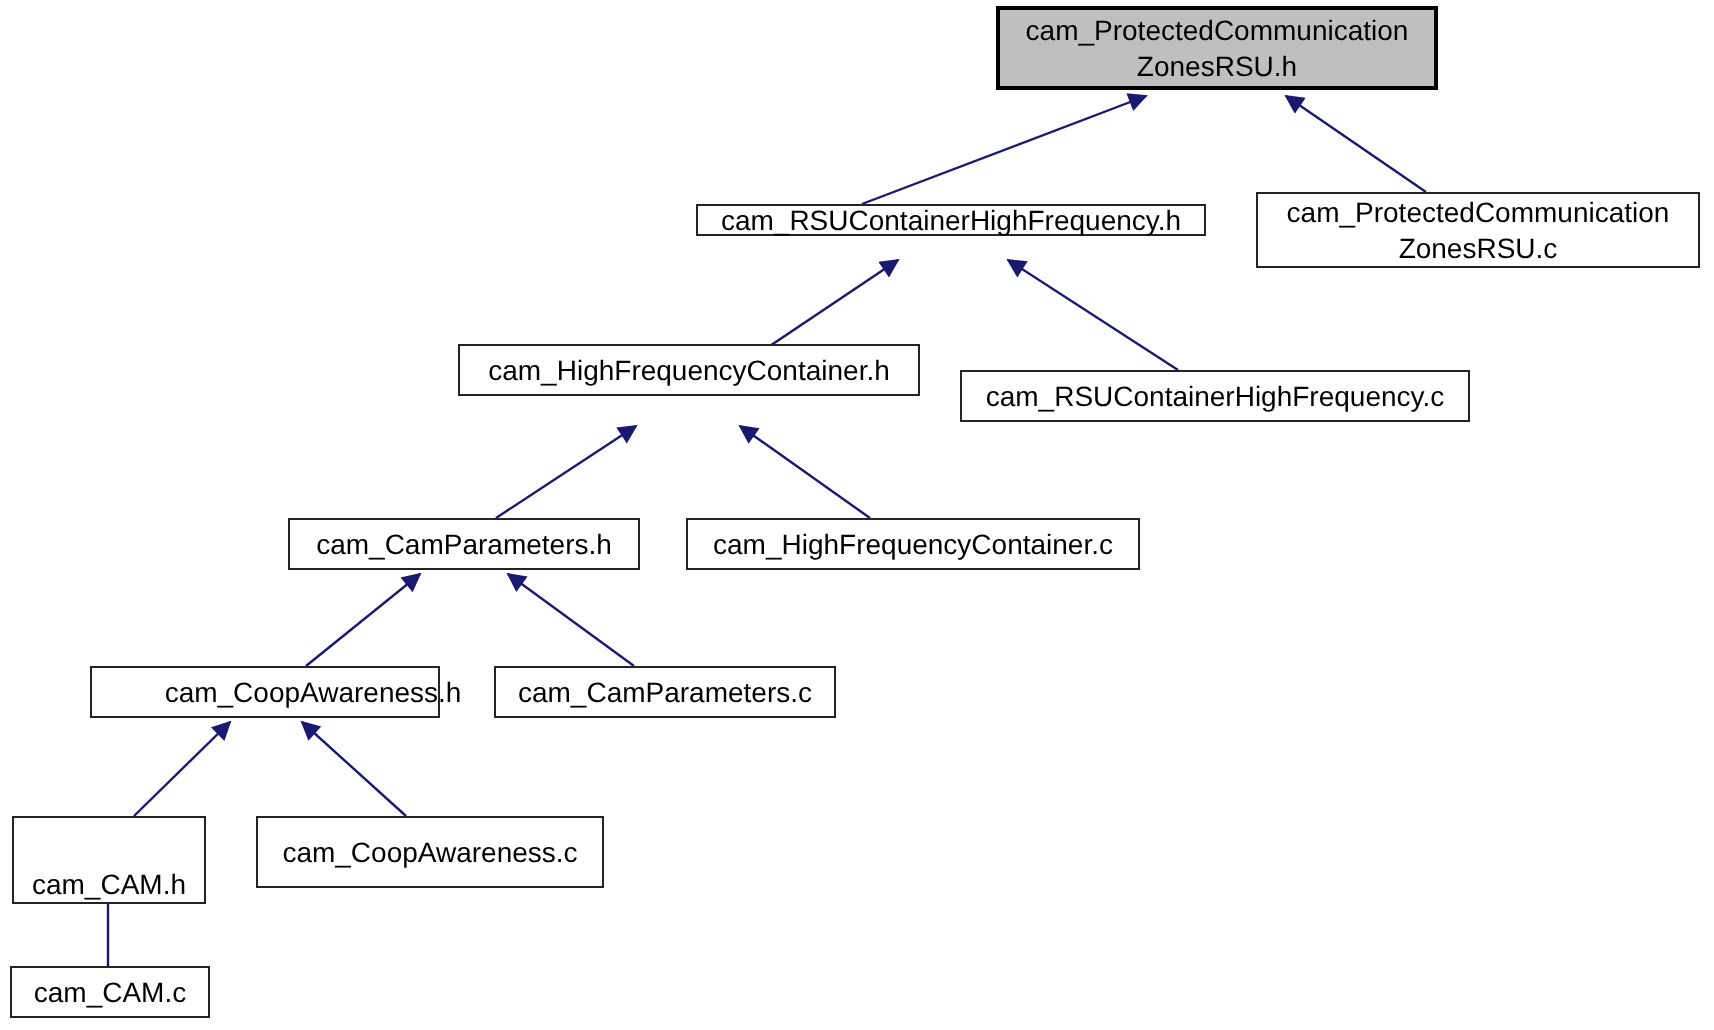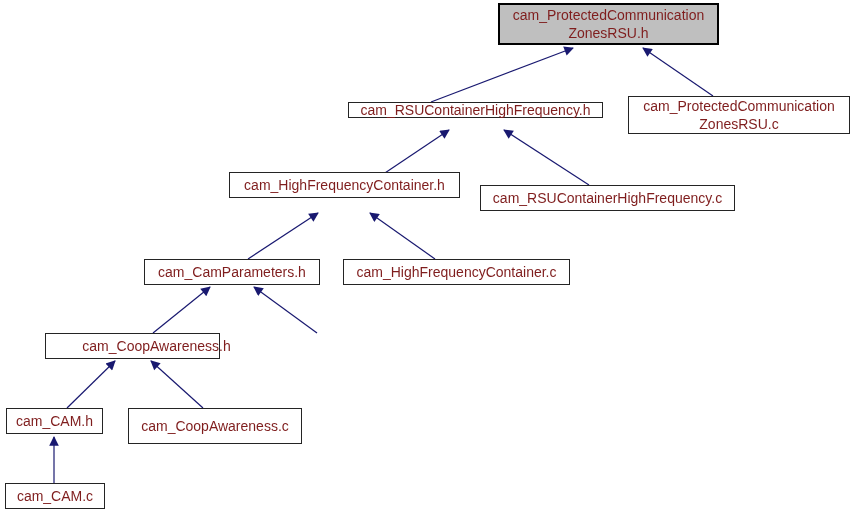--- a/index.html
+++ b/index.html
@@ -21,21 +21,21 @@
     top: 0;
     width: 857px;
     height: 515px;
     pointer-events: none;
   }
   .node {
     position: absolute;
     box-sizing: border-box;
     background: #ffffff;
     border: 1px solid #242424;
-    color: #7f1d1d;
+    color: #000000;
     display: flex;
     flex-direction: column;
     align-items: center;
     justify-content: center;
     text-align: center;
     font-size: 14px;
     line-height: 18px;
     white-space: nowrap;
     cursor: pointer;
   }
@@ -89,21 +89,24 @@
     </div>
     <div class="node" style="left: 144px; top: 259px; width: 176px; height: 26px;">
       <span class="node-line">cam_CamParameters.h</span>
     </div>
     <div class="node" style="left: 343px; top: 259px; width: 227px; height: 26px;">
       <span class="node-line">cam_HighFrequencyContainer.c</span>
     </div>
     <div class="node" style="left: 45px; top: 333px; width: 175px; height: 26px; padding-left: 48px;">
       <span class="node-line">cam_CoopAwareness.h</span>
     </div>
-    <div class="node" style="left: 6px; top: 408px; width: 97px; height: 26px;">
+    <div class="node" style="left: 247px; top: 333px; width: 171px; height: 26px;">
+      <span class="node-line">cam_CamParameters.c</span>
+    </div>
+    <div class="node" style="left: 6px; top: 408px; width: 97px; height: 44px; justify-content: flex-end;">
       <span class="node-line">cam_CAM.h</span>
     </div>
     <div class="node" style="left: 128px; top: 408px; width: 174px; height: 36px;">
       <span class="node-line">cam_CoopAwareness.c</span>
     </div>
     <div class="node" style="left: 5px; top: 483px; width: 100px; height: 26px; justify-content: center;">
       <span class="node-line">cam_CAM.c</span>
     </div>
   </div>
 

